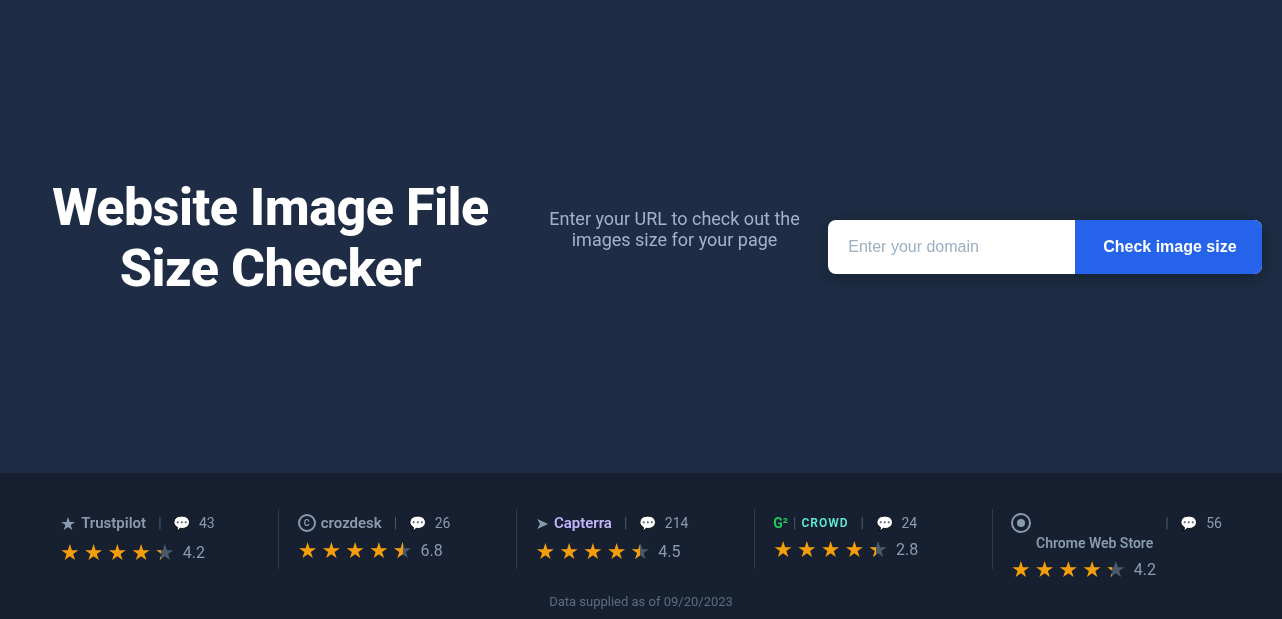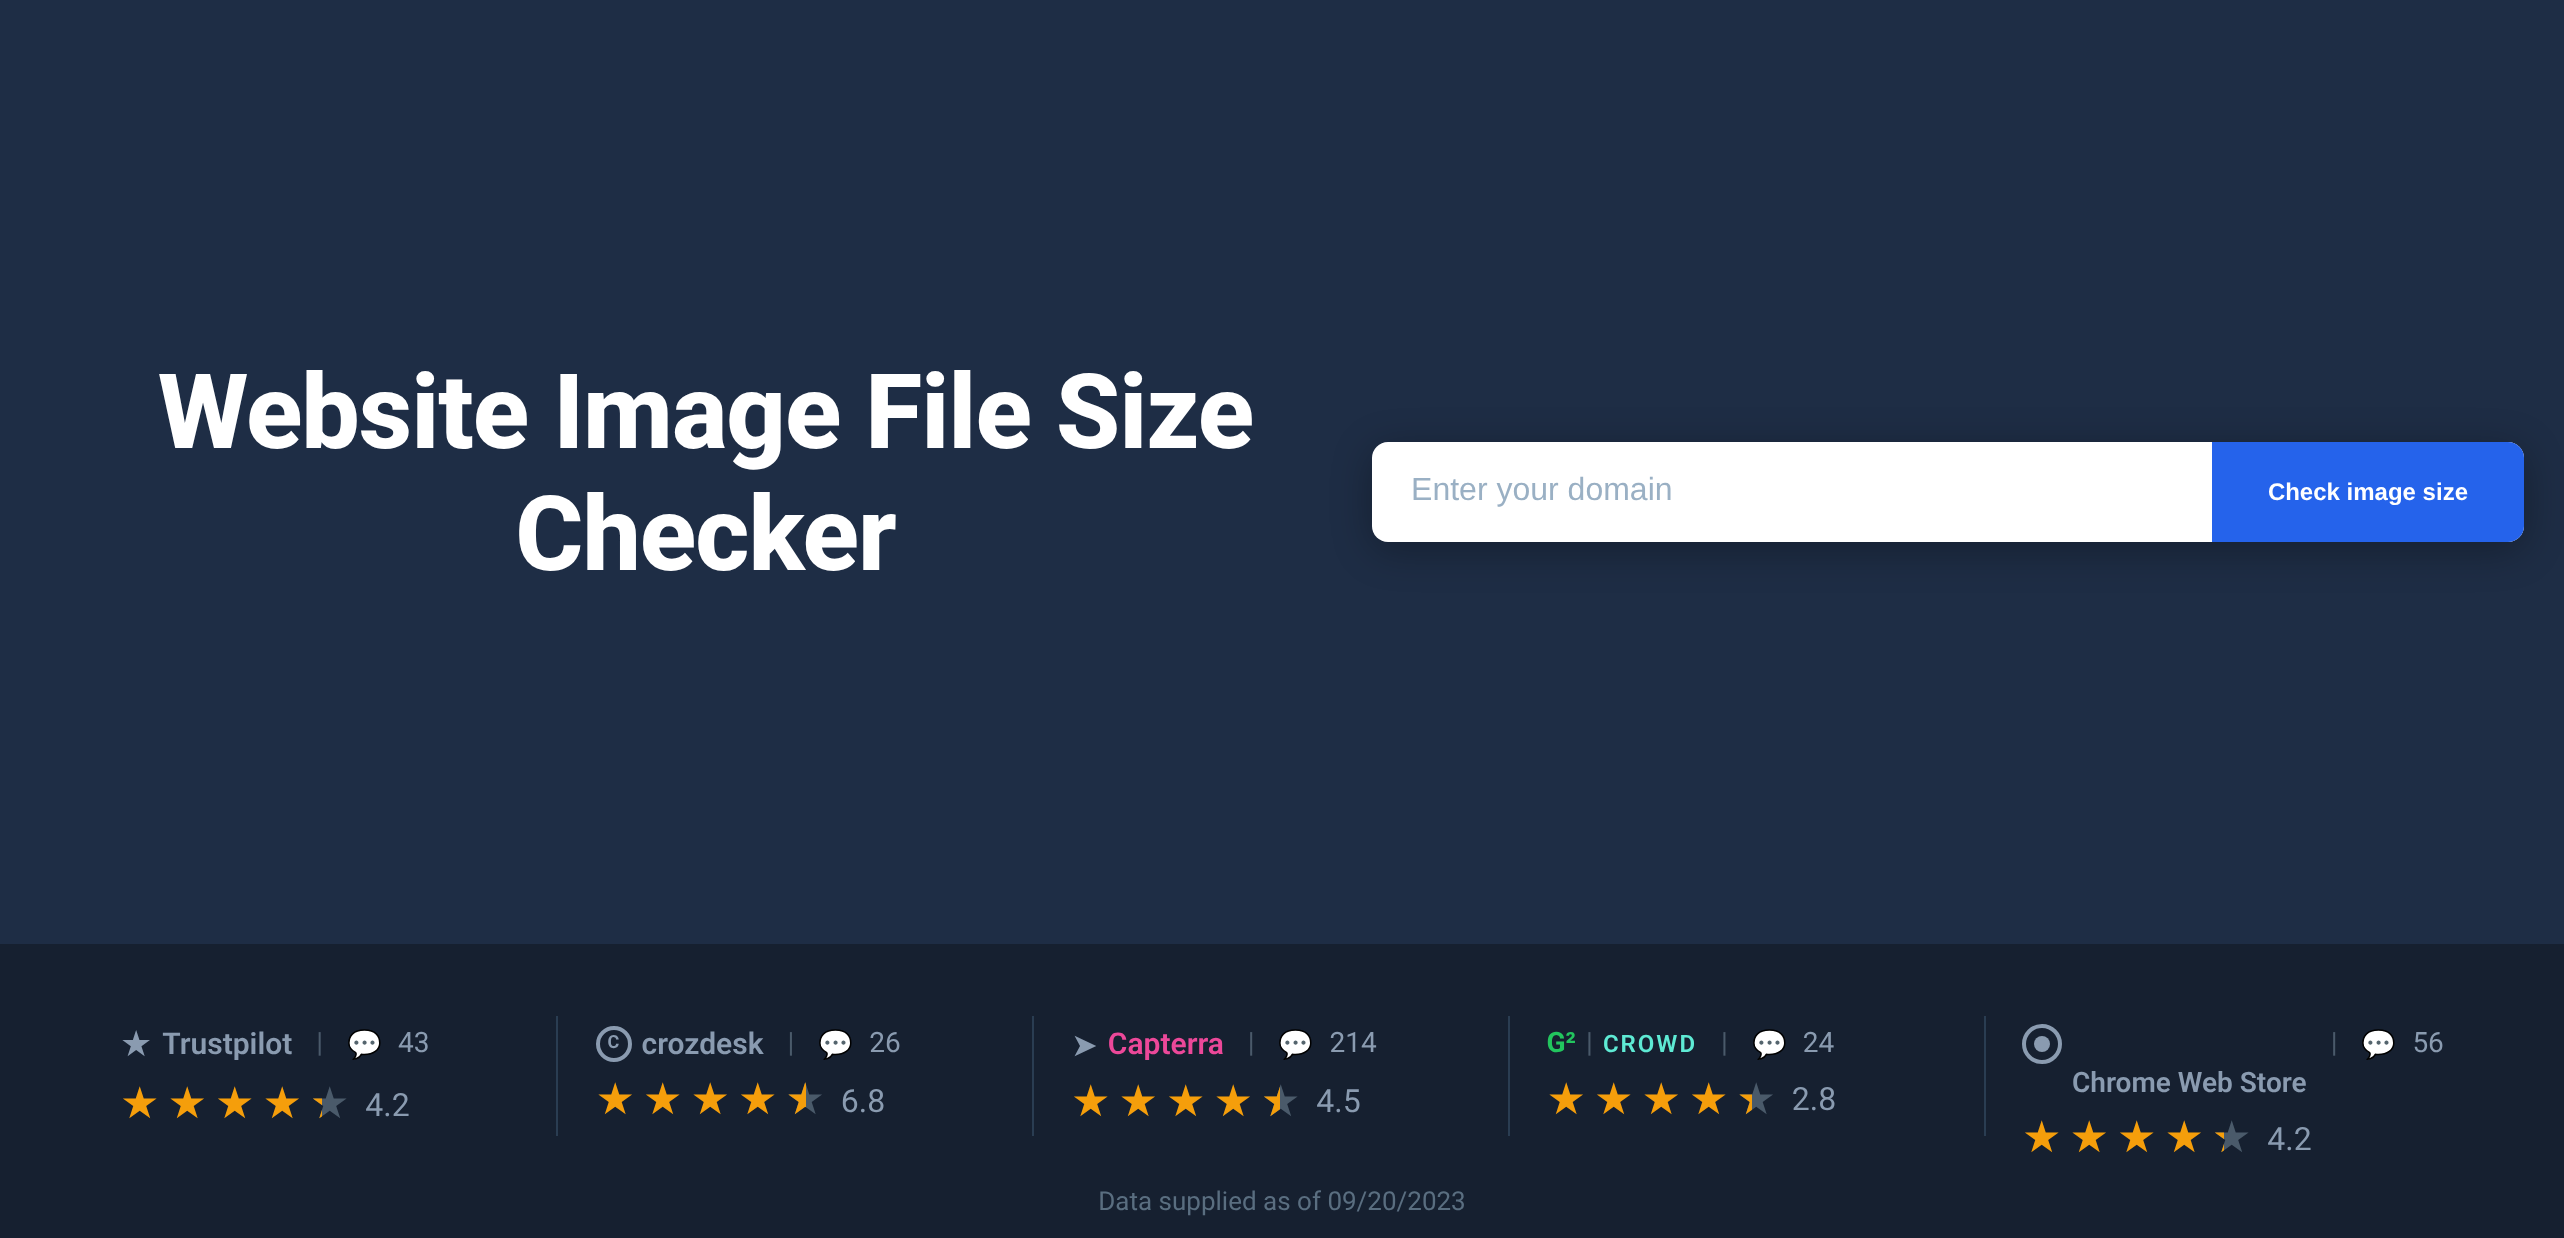--- a/index.html
+++ b/index.html
@@ -61,21 +61,21 @@
 
     .url-input::placeholder {
       color: #9ab0c4;
     }
 
     .check-btn {
       background: #2563eb;
       color: #ffffff;
       border: none;
       padding: 18px 28px;
-      font-size: 12px;
+      font-size: 16px;
       font-weight: 700;
       cursor: pointer;
       white-space: nowrap;
       transition: background 0.2s;
     }
 
     .ratings-bar {
       width: 100%;
       background: #162030;
       padding: 22px 60px 10px;
@@ -159,20 +159,21 @@
       height: 60px;
       background: #2a3d52;
       margin: 0 10px;
     }
   </style>
 </head>
 <body>
 
 <div class="hero">
   <h1 class="main-title">Website Image File Size Checker</h1>
+  <p class="subtitle">Enter your URL to check out the images size for your page</p>
   <div class="search-bar">
     <input class="url-input" type="text" placeholder="Enter your domain" style="">
     <button class="check-btn">Check image size</button>
   </div>
 </div>
 
 <div class="ratings-bar">
   <div class="ratings-row">
 
     <div class="rating-item">
@@ -222,21 +223,21 @@
         <span class="rating-number">6.8</span>
       </div>
     </div>
 
     <div class="vertical-divider"></div>
 
     <div class="rating-item">
       <div class="rating-header">
         <span class="platform-logo">
           <span style="color:#8a9bb0;font-size:16px;">➤</span>
-          <span style="color:#ec4899;font-size:15px;font-weight:600;">Capterra</span>
+          <span style="color:#c4b5fd;font-size:15px;font-weight:600;">Capterra</span>
         </span>
         <span class="divider">|</span>
         <span style="color:#8a9bb0;font-size:14px;">💬</span>
         <span class="review-count">214</span>
       </div>
       <div class="stars-row">
         <span class="star">★</span>
         <span class="star">★</span>
         <span class="star">★</span>
         <span class="star">★</span>

